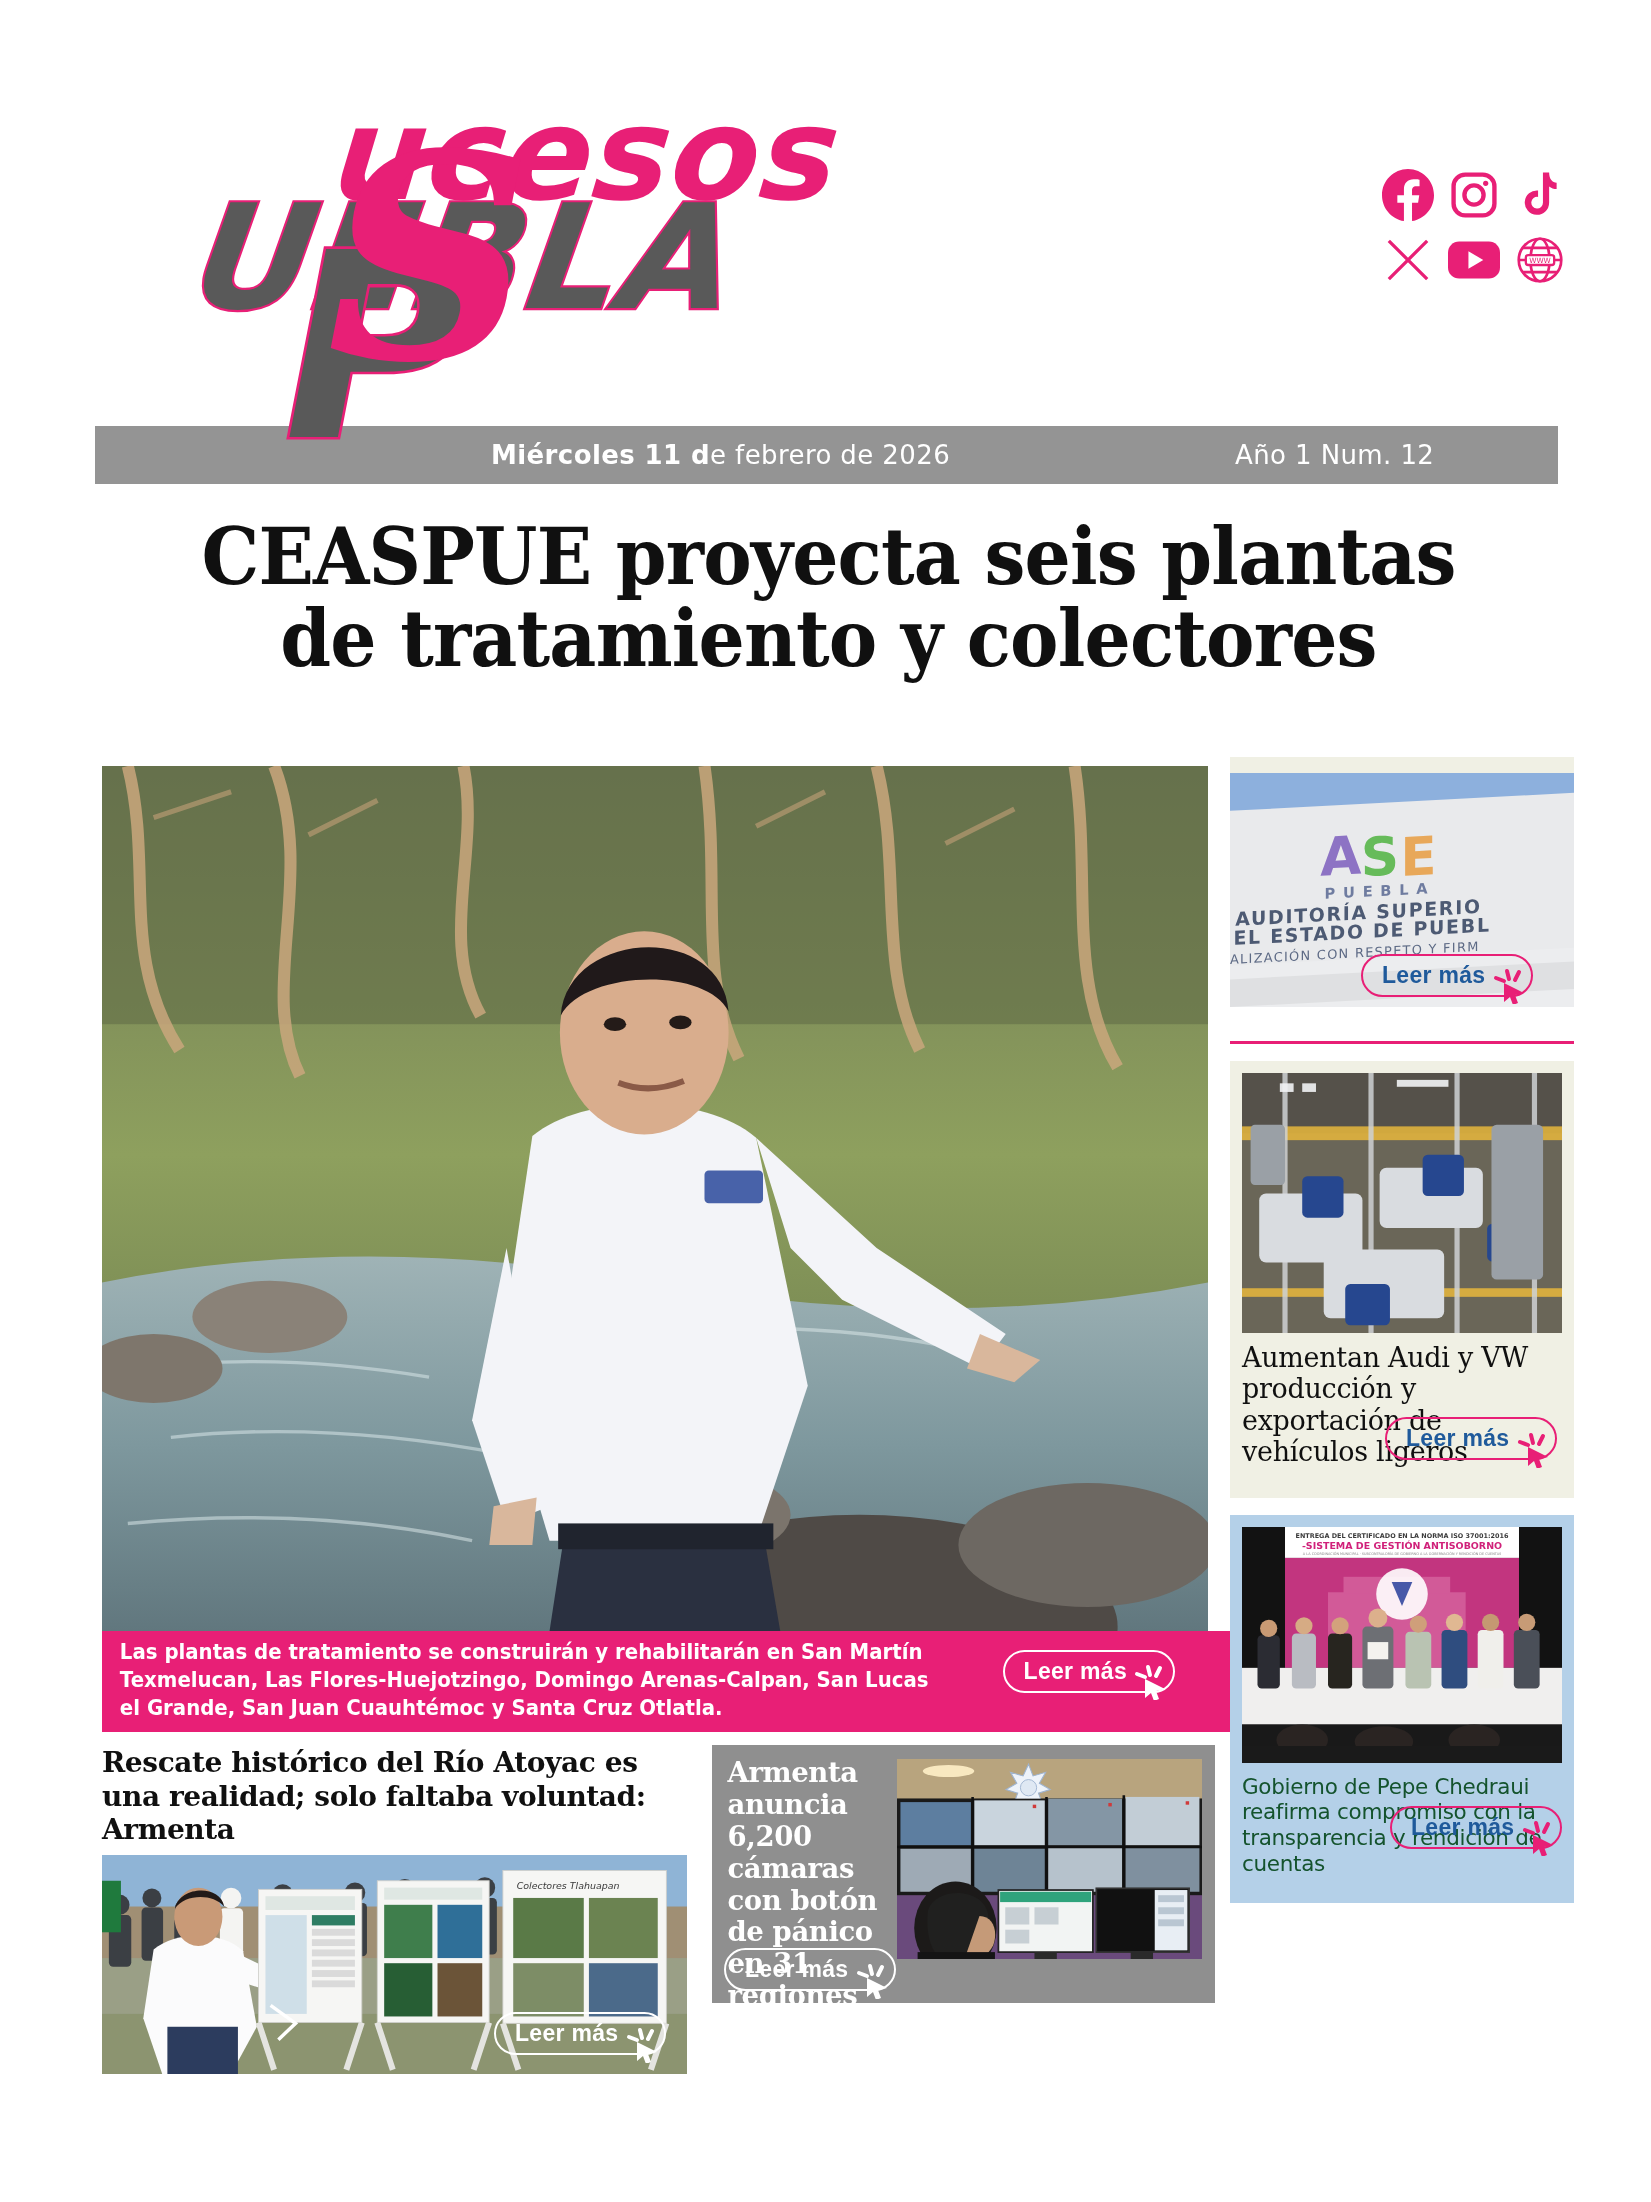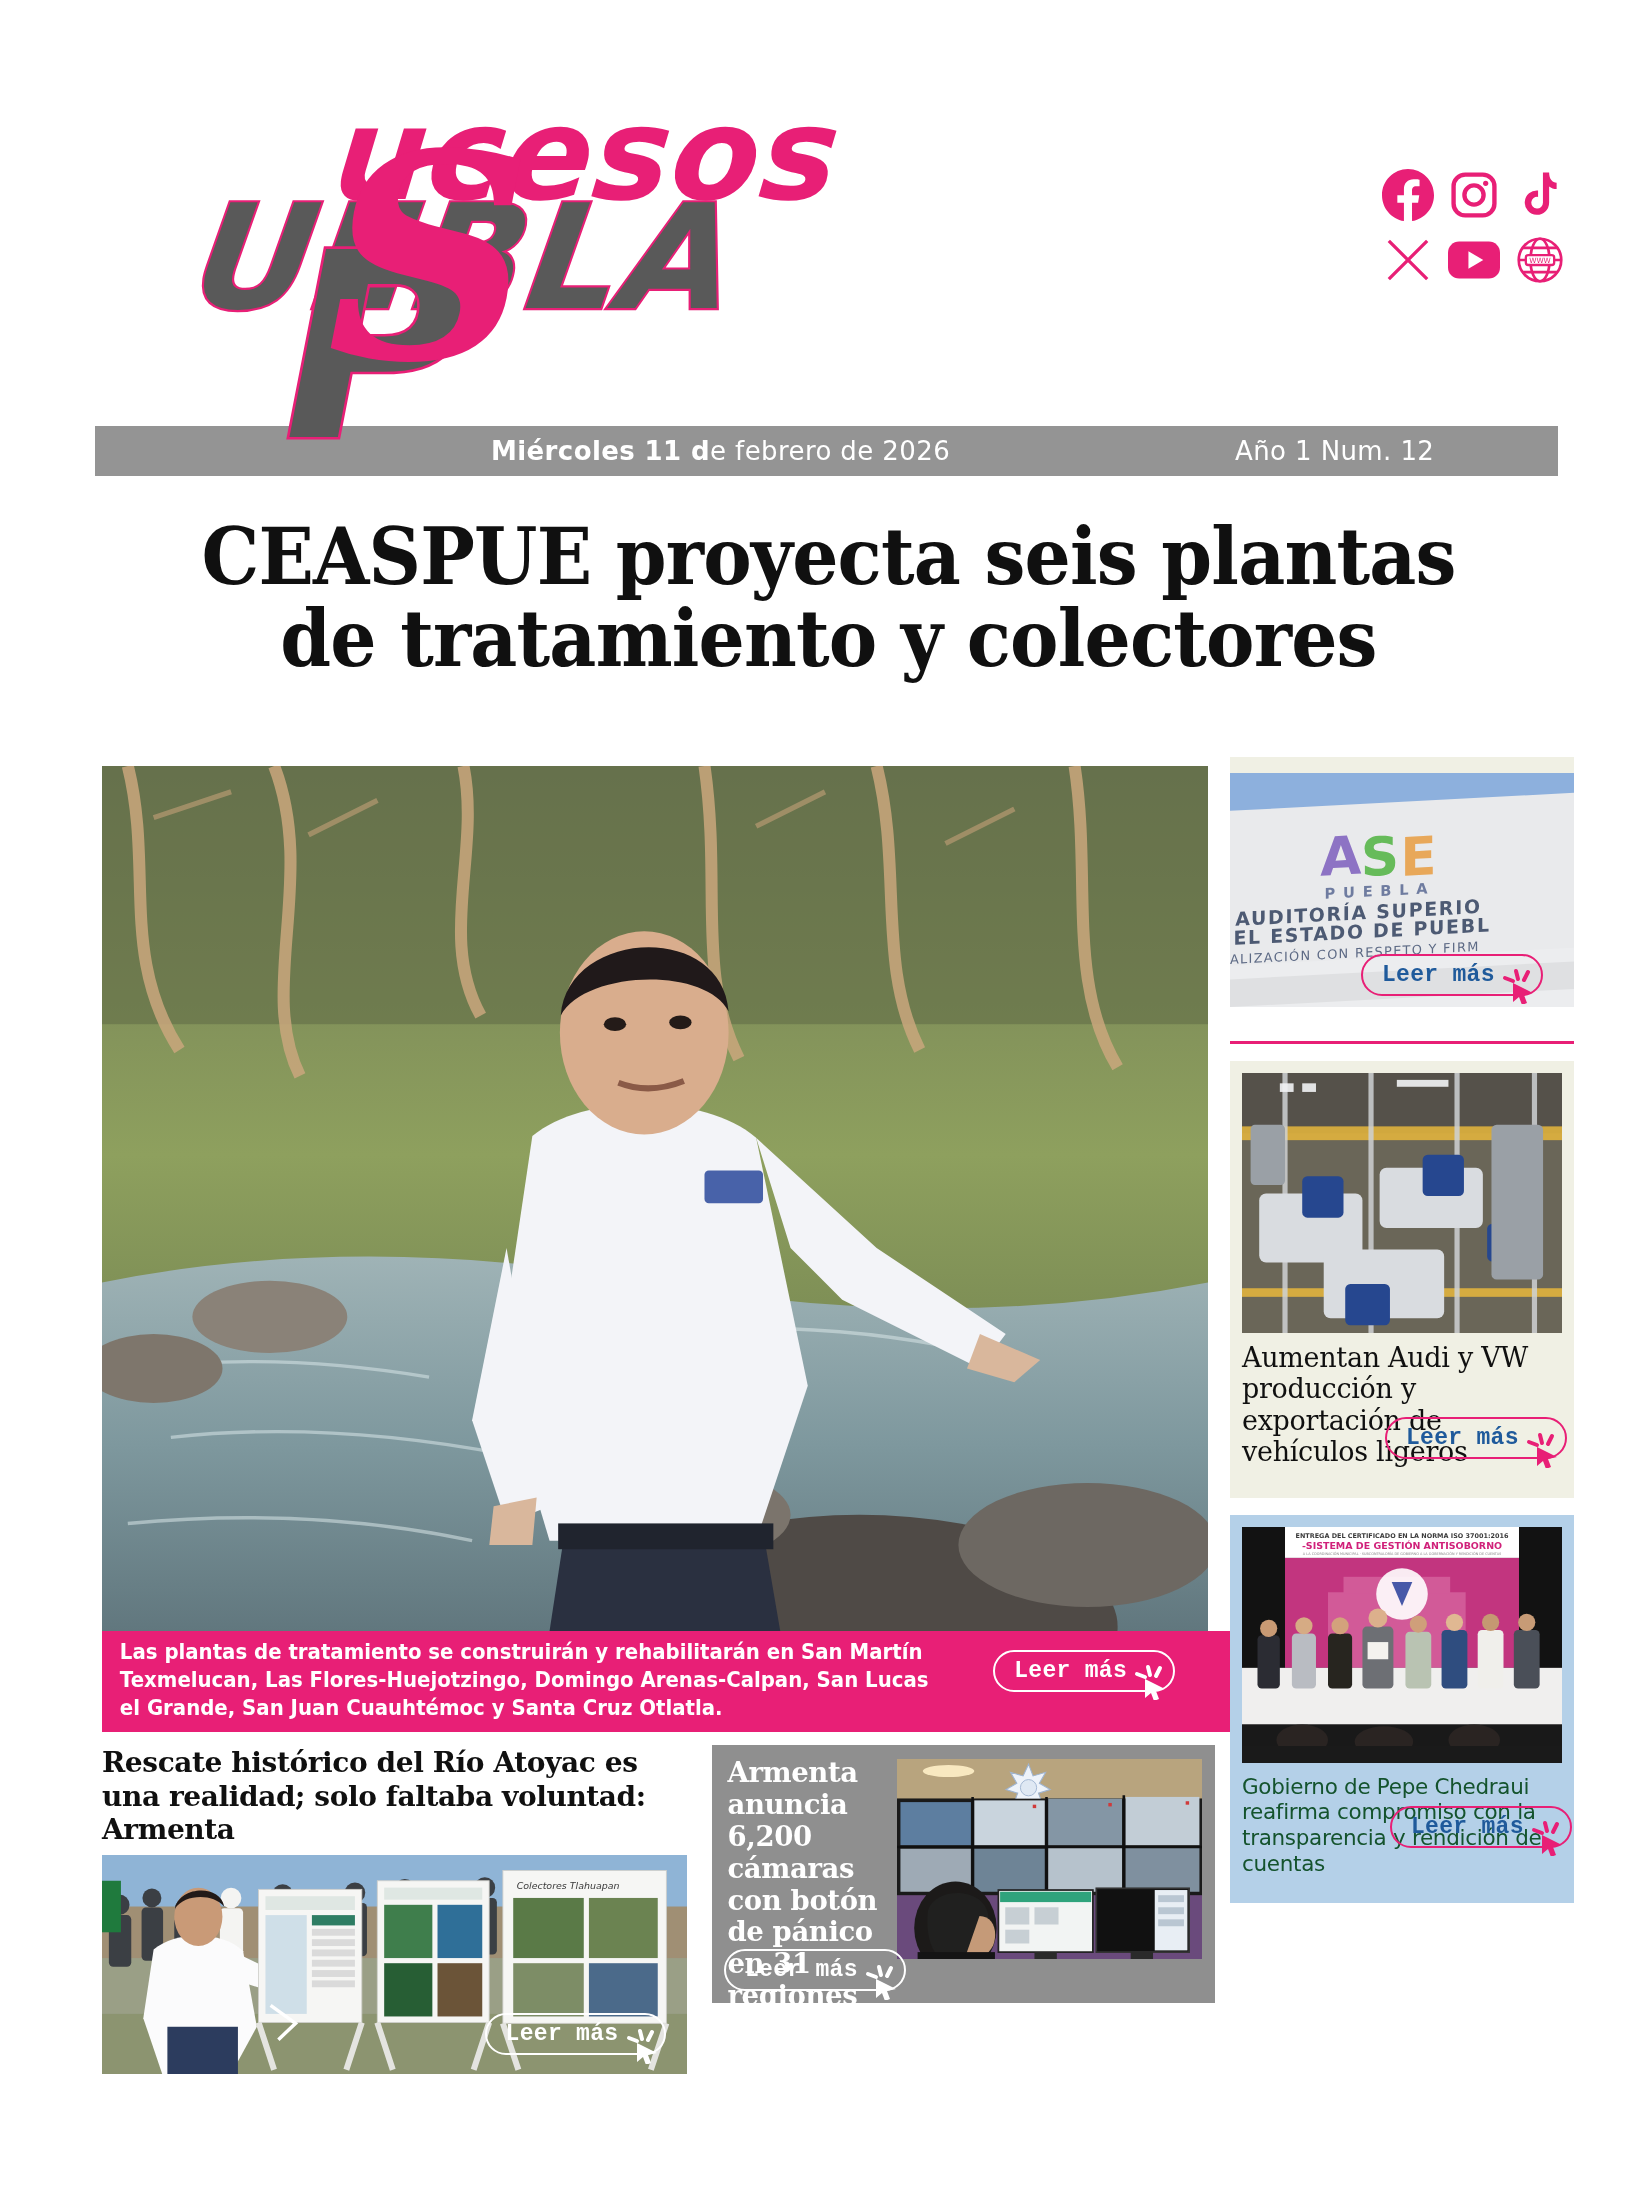--- a/index.html
+++ b/index.html
@@ -103,21 +103,21 @@
     justify-content: center;
   }
   .social svg { display:block; }
 
   
   .datebar {
     position: absolute;
     left: 95px;
     top: 426px;
     width: 1463px;
-    height: 50px;
+    height: 58px;
     background: #949494;
     display: flex;
     align-items: center;
   }
   .datebar .dtext {
     color: #ffffff;
     font-family: "DejaVu Sans", sans-serif;
     font-size: 26px;
     letter-spacing: 0.4px;
   }
@@ -338,21 +338,21 @@
     display: inline-flex;
     align-items: center;
     position: relative;
     border: 2.6px solid #e81f76;
     border-radius: 34px;
     padding: 6px 46px 6px 19px;
     box-sizing: border-box;
     white-space: nowrap;
   }
   .leer .lbl {
-    font-family: Liberation Mono, monospace;
+    font-family: Liberation Sans, sans-serif;
     font-weight: bold;
     font-size: 23px;
     color: #1f5a9b;
     letter-spacing: 0.3px;
   }
   .leer .cursor {
     position: absolute;
     right: 1.7px;
     top: 8.6px;
     width: 40px;

